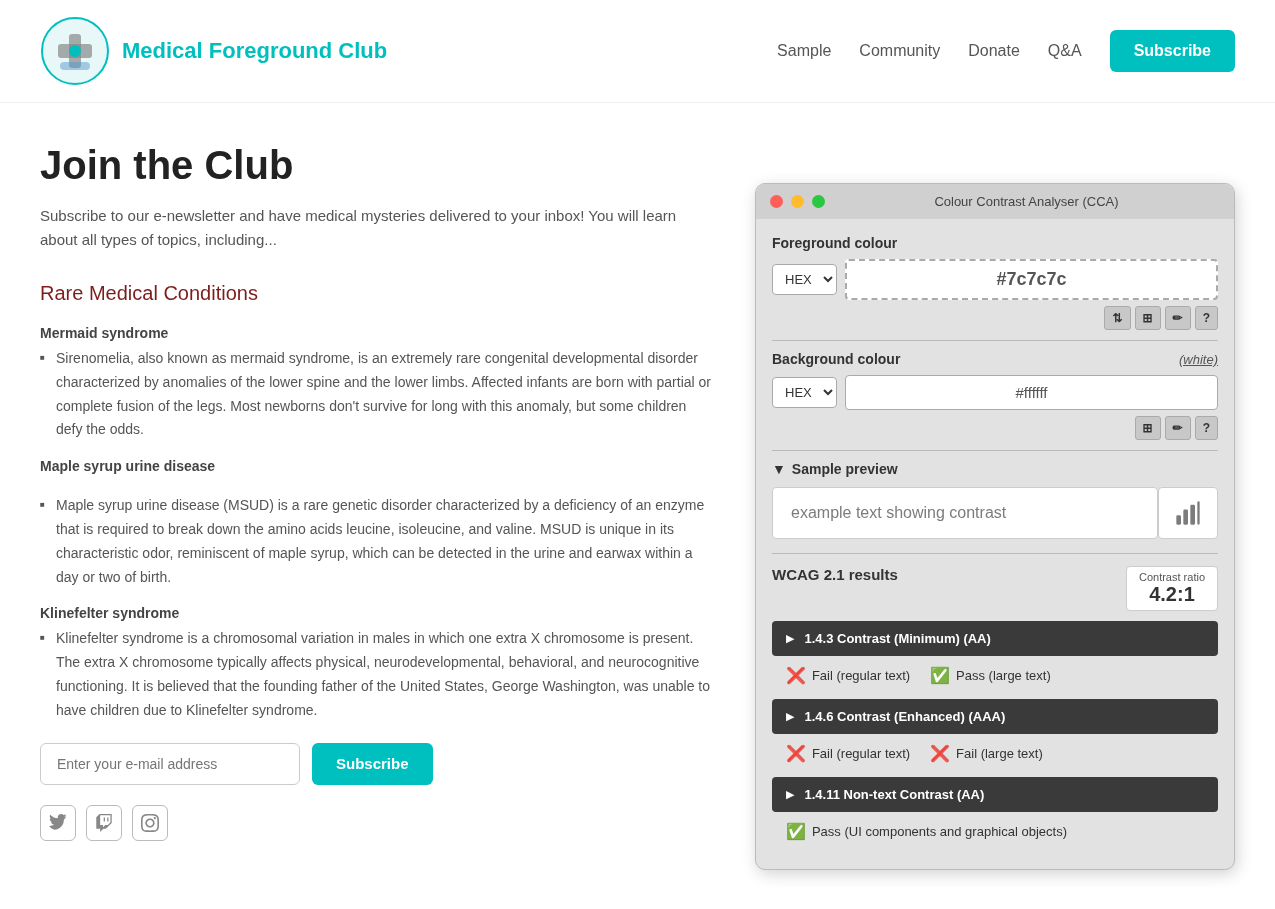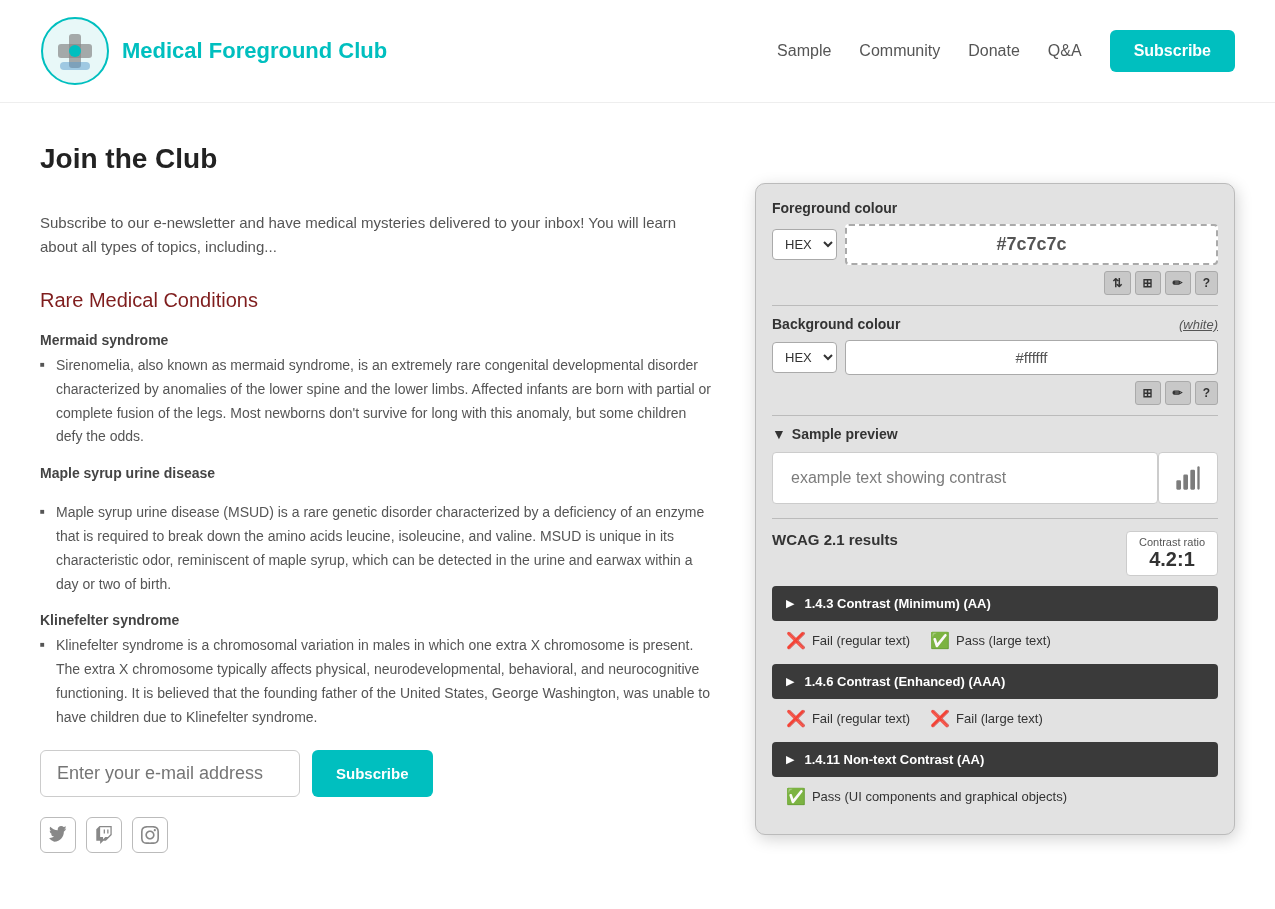--- a/index.html
+++ b/index.html
@@ -25,21 +25,21 @@
     <a href="#" style="text-decoration:none;color:#555;font-size:16px;">Community</a>
     <a href="#" style="text-decoration:none;color:#555;font-size:16px;">Donate</a>
     <a href="#" style="text-decoration:none;color:#555;font-size:16px;">Q&amp;A</a>
     <button style="background:#00bfbf;color:#fff;border:none;border-radius:6px;padding:12px 24px;font-size:16px;font-weight:600;cursor:pointer;">Subscribe</button>
   </nav>
 </header>
 
 <div style="display:flex;padding:40px 40px 20px;gap:40px;align-items:flex-start;">
 
   <div style="flex:1;max-width:700px;">
-    <h1 style="font-size:28px;font-weight:800;color:#222;margin-bottom:36px;">Join the Club</h1>
+    <h1 style="font-size:40px;font-weight:800;color:#222;margin-bottom:16px;">Join the Club</h1>
     <p style="color:#555;font-size:15px;line-height:1.6;margin-bottom:30px;">Subscribe to our e-newsletter and have medical mysteries delivered to your inbox! You will learn about all types of topics, including...</p>
 
     <h2 style="font-size:20px;font-weight:400;color:#7f1d1d;margin-bottom:20px;border-bottom:none;">Rare Medical Conditions</h2>
 
     <div>
       <p style="font-size:14px;font-weight:700;color:#444;margin-bottom:6px;margin-top:10px;">Mermaid syndrome</p>
       <ul style="list-style:none;padding:0;">
         <li style="padding-left:16px;position:relative;font-size:14px;color:#555;line-height:1.7;margin-bottom:16px;">
           <span style="position:absolute;left:0;top:4px;font-size:8px;color:#555;">■</span>
           <span>Sirenomelia, also known as mermaid syndrome, is an extremely rare congenital developmental disorder characterized by anomalies of the lower spine and the lower limbs. Affected infants are born with partial or complete fusion of the legs. Most newborns don't survive for long with this anomaly, but some children defy the odds.</span>
@@ -61,21 +61,21 @@
       <p style="font-size:14px;font-weight:700;color:#444;margin-bottom:6px;margin-top:10px;">Klinefelter syndrome</p>
       <ul style="list-style:none;padding:0;">
         <li style="padding-left:16px;position:relative;font-size:14px;color:#555;line-height:1.7;margin-bottom:16px;">
           <span style="position:absolute;left:0;top:4px;font-size:8px;color:#555;">■</span>
           <span>Klinefelter syndrome is a chromosomal variation in males in which one extra X chromosome is present. The extra X chromosome typically affects physical, neurodevelopmental, behavioral, and neurocognitive functioning. It is believed that the founding father of the United States, George Washington, was unable to have children due to Klinefelter syndrome.</span>
         </li>
       </ul>
     </div>
 
     <div style="display:flex;gap:12px;margin-top:20px;margin-bottom:20px;">
-      <input type="email" style="flex: 1 1 0%; max-width: 260px; padding: 12px 16px; border: 1px solid rgb(204, 204, 204); border-radius: 6px; font-size: 18px; color: rgb(153, 153, 153);" placeholder="Enter your e-mail address">
+      <input type="email" style="flex: 1 1 0%; max-width: 260px; padding: 12px 16px; border: 1px solid rgb(204, 204, 204); border-radius: 6px; font-size: 14px; color: rgb(153, 153, 153);" placeholder="Enter your e-mail address">
       <button style="background:#00bfbf;color:#fff;border:none;border-radius:6px;padding:12px 24px;font-size:15px;font-weight:600;cursor:pointer;">Subscribe</button>
     </div>
 
     <div style="display:flex;gap:10px;margin-top:10px;">
       <div style="width:36px;height:36px;border:1.5px solid #bbb;border-radius:6px;display:flex;align-items:center;justify-content:center;cursor:pointer;">
         <svg width="18" height="18" viewBox="0 0 24 24" fill="#888">
             <path d="M23 3a10.9 10.9 0 01-3.14 1.53A4.48 4.48 0 0022.43.36a9 9 0 01-2.88 1.1A4.52 4.52 0 0016.11 0c-2.5 0-4.52 2.02-4.52 4.52 0 .35.04.7.11 1.03C7.69 5.4 4.07 3.6 1.64.96a4.52 4.52 0 00-.61 2.27c0 1.57.8 2.95 2.02 3.76A4.5 4.5 0 01.96 6.4v.06c0 2.19 1.56 4.01 3.63 4.43a4.5 4.5 0 01-2.04.08 4.52 4.52 0 004.22 3.14 9.07 9.07 0 01-5.62 1.94c-.37 0-.73-.02-1.09-.06A12.78 12.78 0 006.93 21c8.3 0 12.85-6.88 12.85-12.85 0-.2 0-.39-.01-.58A9.2 9.2 0 0023 3z"></path>
           </svg>
       </div>
       <div style="width:36px;height:36px;border:1.5px solid #bbb;border-radius:6px;display:flex;align-items:center;justify-content:center;cursor:pointer;">
@@ -86,20 +86,26 @@
       <div style="width:36px;height:36px;border:1.5px solid #bbb;border-radius:6px;display:flex;align-items:center;justify-content:center;cursor:pointer;">
         <svg width="18" height="18" viewBox="0 0 24 24" fill="#888">
             <path d="M12 2.163c3.204 0 3.584.012 4.85.07 3.252.148 4.771 1.691 4.919 4.919.058 1.265.069 1.645.069 4.849 0 3.205-.012 3.584-.069 4.849-.149 3.225-1.664 4.771-4.919 4.919-1.266.058-1.644.07-4.85.07-3.204 0-3.584-.012-4.849-.07-3.26-.149-4.771-1.699-4.919-4.92-.058-1.265-.07-1.644-.07-4.849 0-3.204.013-3.583.07-4.849.149-3.227 1.664-4.771 4.919-4.919 1.266-.057 1.645-.069 4.849-.069zm0-2.163c-3.259 0-3.667.014-4.947.072-4.358.2-6.78 2.618-6.98 6.98-.059 1.281-.073 1.689-.073 4.948 0 3.259.014 3.668.072 4.948.2 4.358 2.618 6.78 6.98 6.98 1.281.058 1.689.072 4.948.072 3.259 0 3.668-.014 4.948-.072 4.354-.2 6.782-2.618 6.979-6.98.059-1.28.073-1.689.073-4.948 0-3.259-.014-3.667-.072-4.947-.196-4.354-2.617-6.78-6.979-6.98-1.281-.059-1.69-.073-4.949-.073zm0 5.838c-3.403 0-6.162 2.759-6.162 6.162s2.759 6.163 6.162 6.163 6.162-2.759 6.162-6.163c0-3.403-2.759-6.162-6.162-6.162zm0 10.162c-2.209 0-4-1.79-4-4 0-2.209 1.791-4 4-4s4 1.791 4 4c0 2.21-1.791 4-4 4zm6.406-11.845c-.796 0-1.441.645-1.441 1.44s.645 1.44 1.441 1.44c.795 0 1.439-.645 1.439-1.44s-.644-1.44-1.439-1.44z"></path>
           </svg>
       </div>
     </div>
   </div>
 
   <div style="width:480px;min-width:460px;background:#e2e2e2;border-radius:10px;border:1px solid #bbb;box-shadow:2px 4px 16px rgba(0,0,0,0.18);margin-top:40px;">
 
+    <div style="display:flex;align-items:center;padding:10px 14px;background:#d0d0d0;border-radius:10px 10px 0 0;gap:8px;">
+      <div style="width:13px;height:13px;border-radius:50%;background:#ff5f57;"></div>
+      <div style="width:13px;height:13px;border-radius:50%;background:#febc2e;"></div>
+      <div style="width:13px;height:13px;border-radius:50%;background:#28c840;"></div>
+      <span style="flex:1;text-align:center;font-size:13px;color:#444;font-weight:500;">Colour Contrast Analyser (CCA)</span>
+    </div>
 
     <div style="padding:16px;">
 
       <div>
         <p style="font-size:14px;font-weight:700;color:#333;margin-bottom:8px;">Foreground colour</p>
         <div style="display:flex;align-items:center;gap:8px;margin-bottom:6px;">
           <select style="background:#fff;border:1px solid #aaa;border-radius:4px;padding:6px 8px;font-size:13px;color:#333;cursor:pointer;">
             <option>HEX</option>
           </select>
           <input type="text" value="#7c7c7c" style="flex: 1 1 0%; background: rgb(255, 255, 255); border: 2px dashed rgb(170, 170, 170); border-radius: 4px; padding: 8px 20px; font-size: 18px; font-weight: 700; color: rgb(85, 85, 85); text-align: center;">

